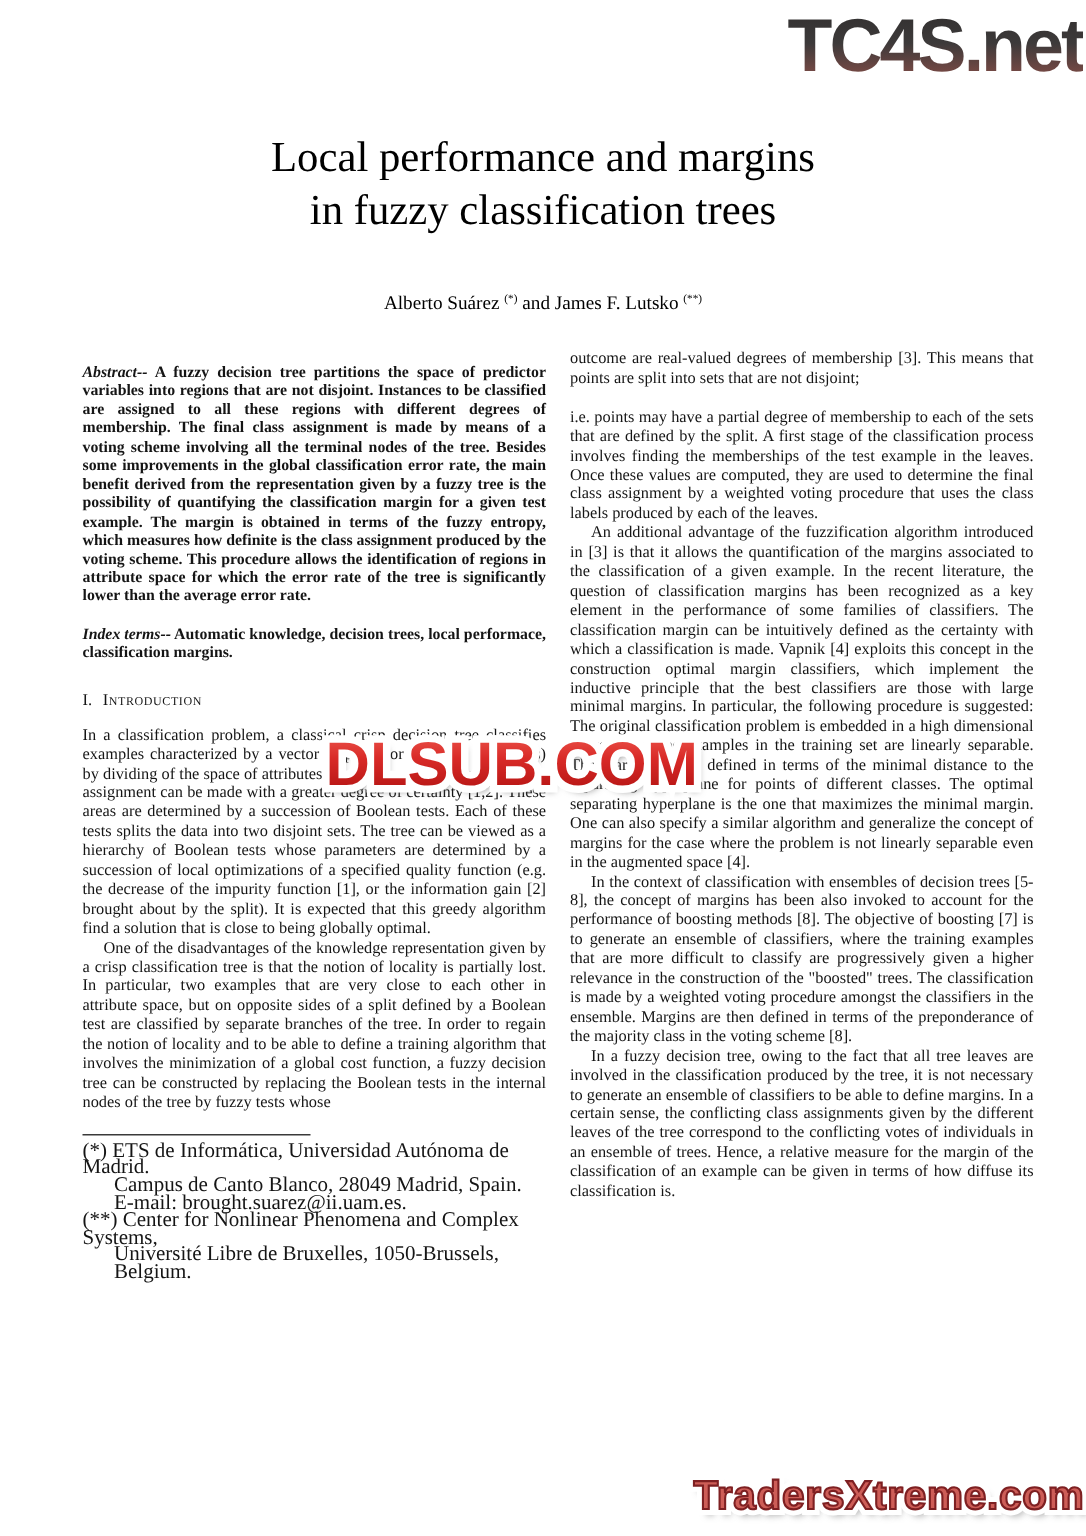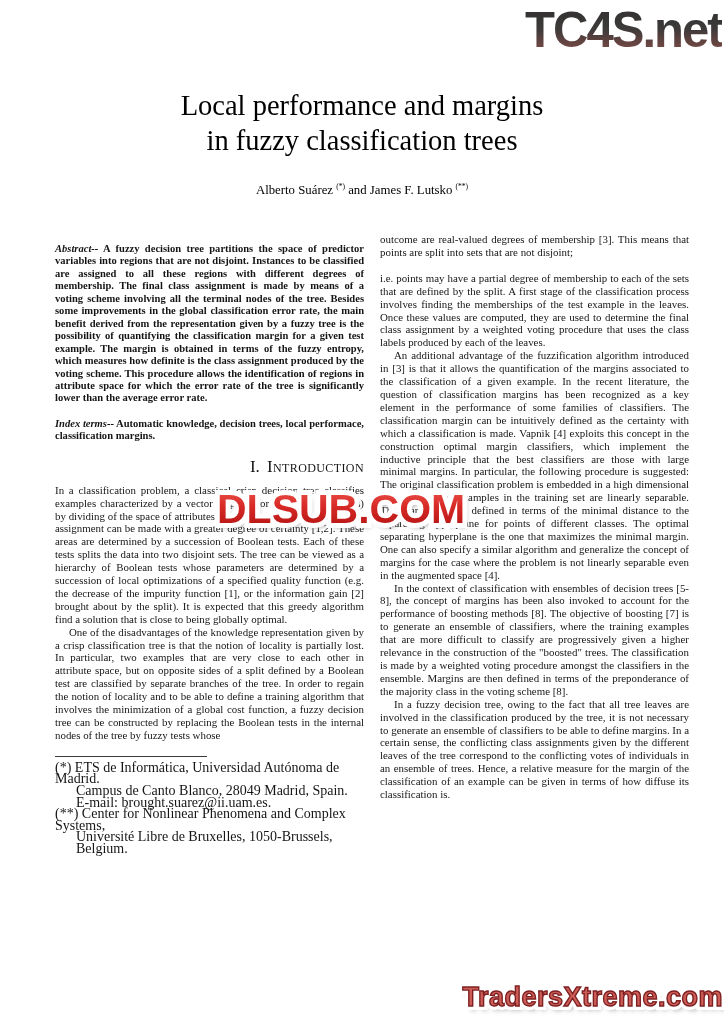--- a/index.html
+++ b/index.html
@@ -57,21 +57,21 @@
   .title {
     position: absolute;
     top: 88px; left: 0; width: 100%;
     text-align: center;
     font-size: 28.5px;
     line-height: 35px;
     color: #000;
   }
   .authors {
     position: absolute;
-    top: 182px; left: 0; width: 100%;
+    top: 194px; left: 0; width: 100%;
     text-align: center;
     font-size: 12.8px;
     color: #000;
   }
   .authors sup { font-size: 7.5px; vertical-align: super; }
 
   
   .columns {
     position: absolute;
     top: 233px; left: 55px;
@@ -90,22 +90,22 @@
     font-weight: bold;
     font-size: 10.55px;
     line-height: 12.45px;
   }
   .abstract { margin-top: 10px; }
   .index-terms { margin-top: 13px; }
   .lead-label { font-style: italic; }
 
   .intro-heading {
     margin: 18px 0 10px 0;
-    text-align: right;
-    font-size: 17px;
+    text-align: left;
+    font-size: 11px;
     font-weight: normal;
   }
   .intro-heading .numeral { margin-right: 7px; }
   .intro-heading .sc { font-variant: small-caps; letter-spacing: 0.4px; }
 
   p.body { margin: 0; text-indent: 14px; }
   p.body.noindent { text-indent: 0; }
   .para-gap { height: 13px; }
 
   .footnote-sep {

